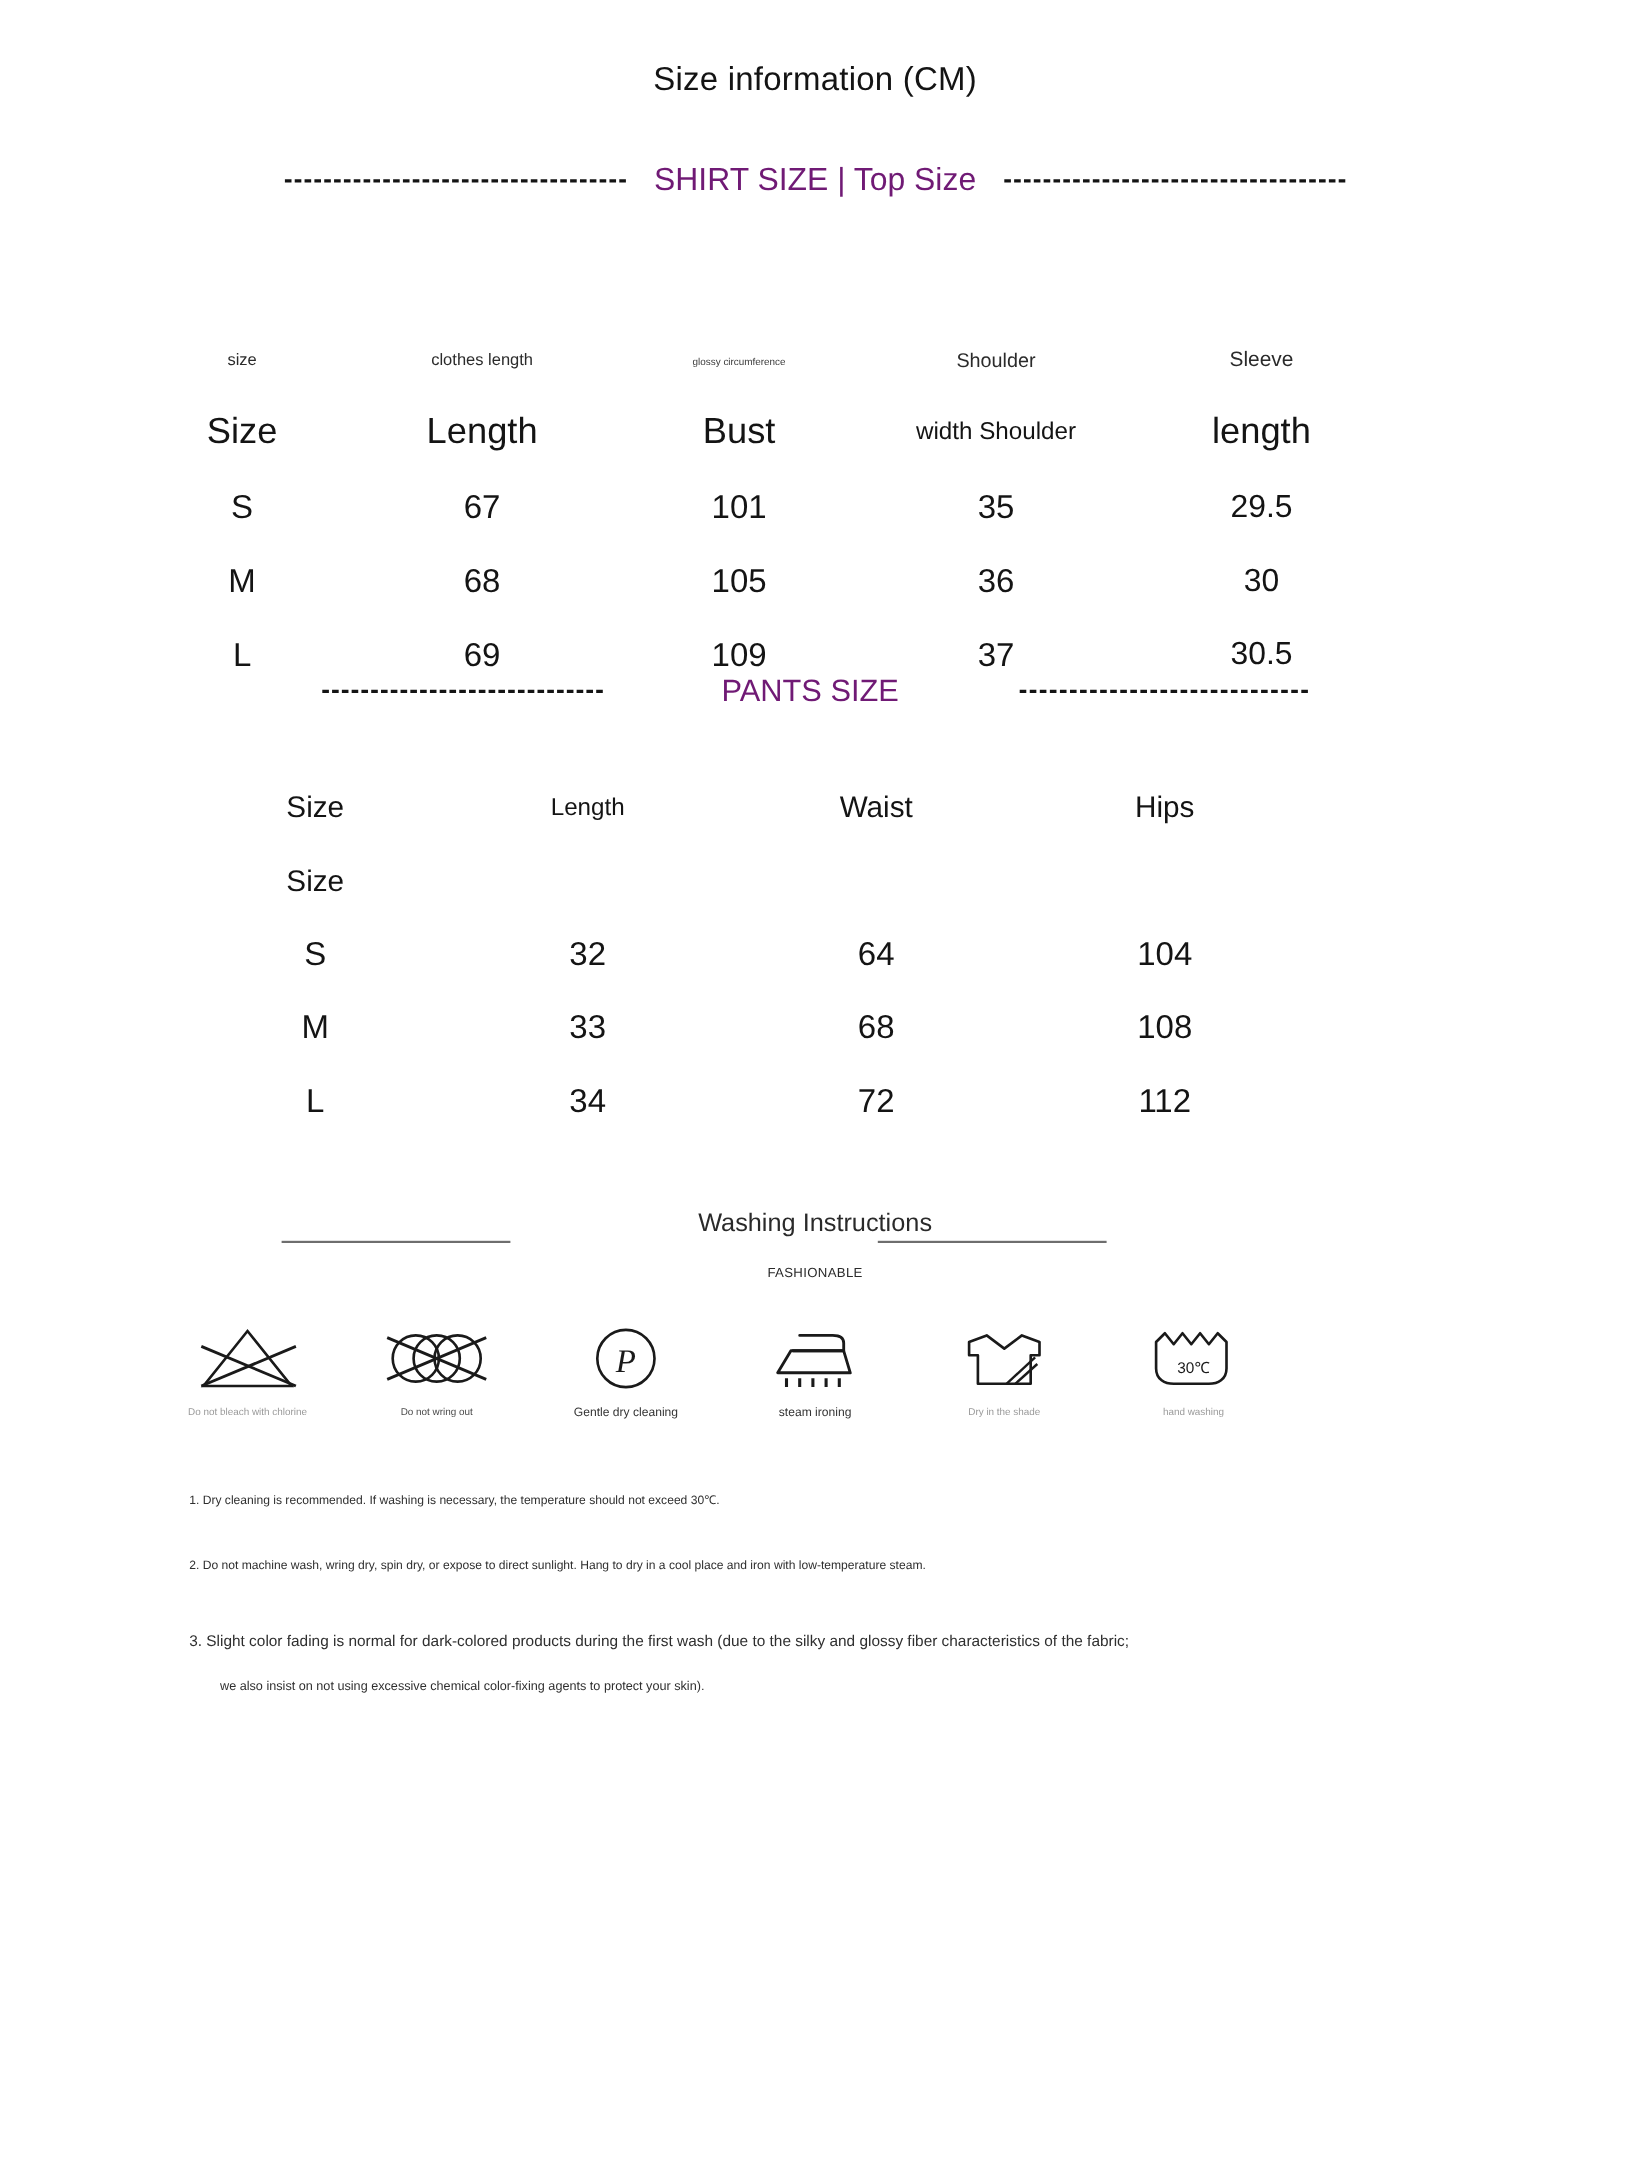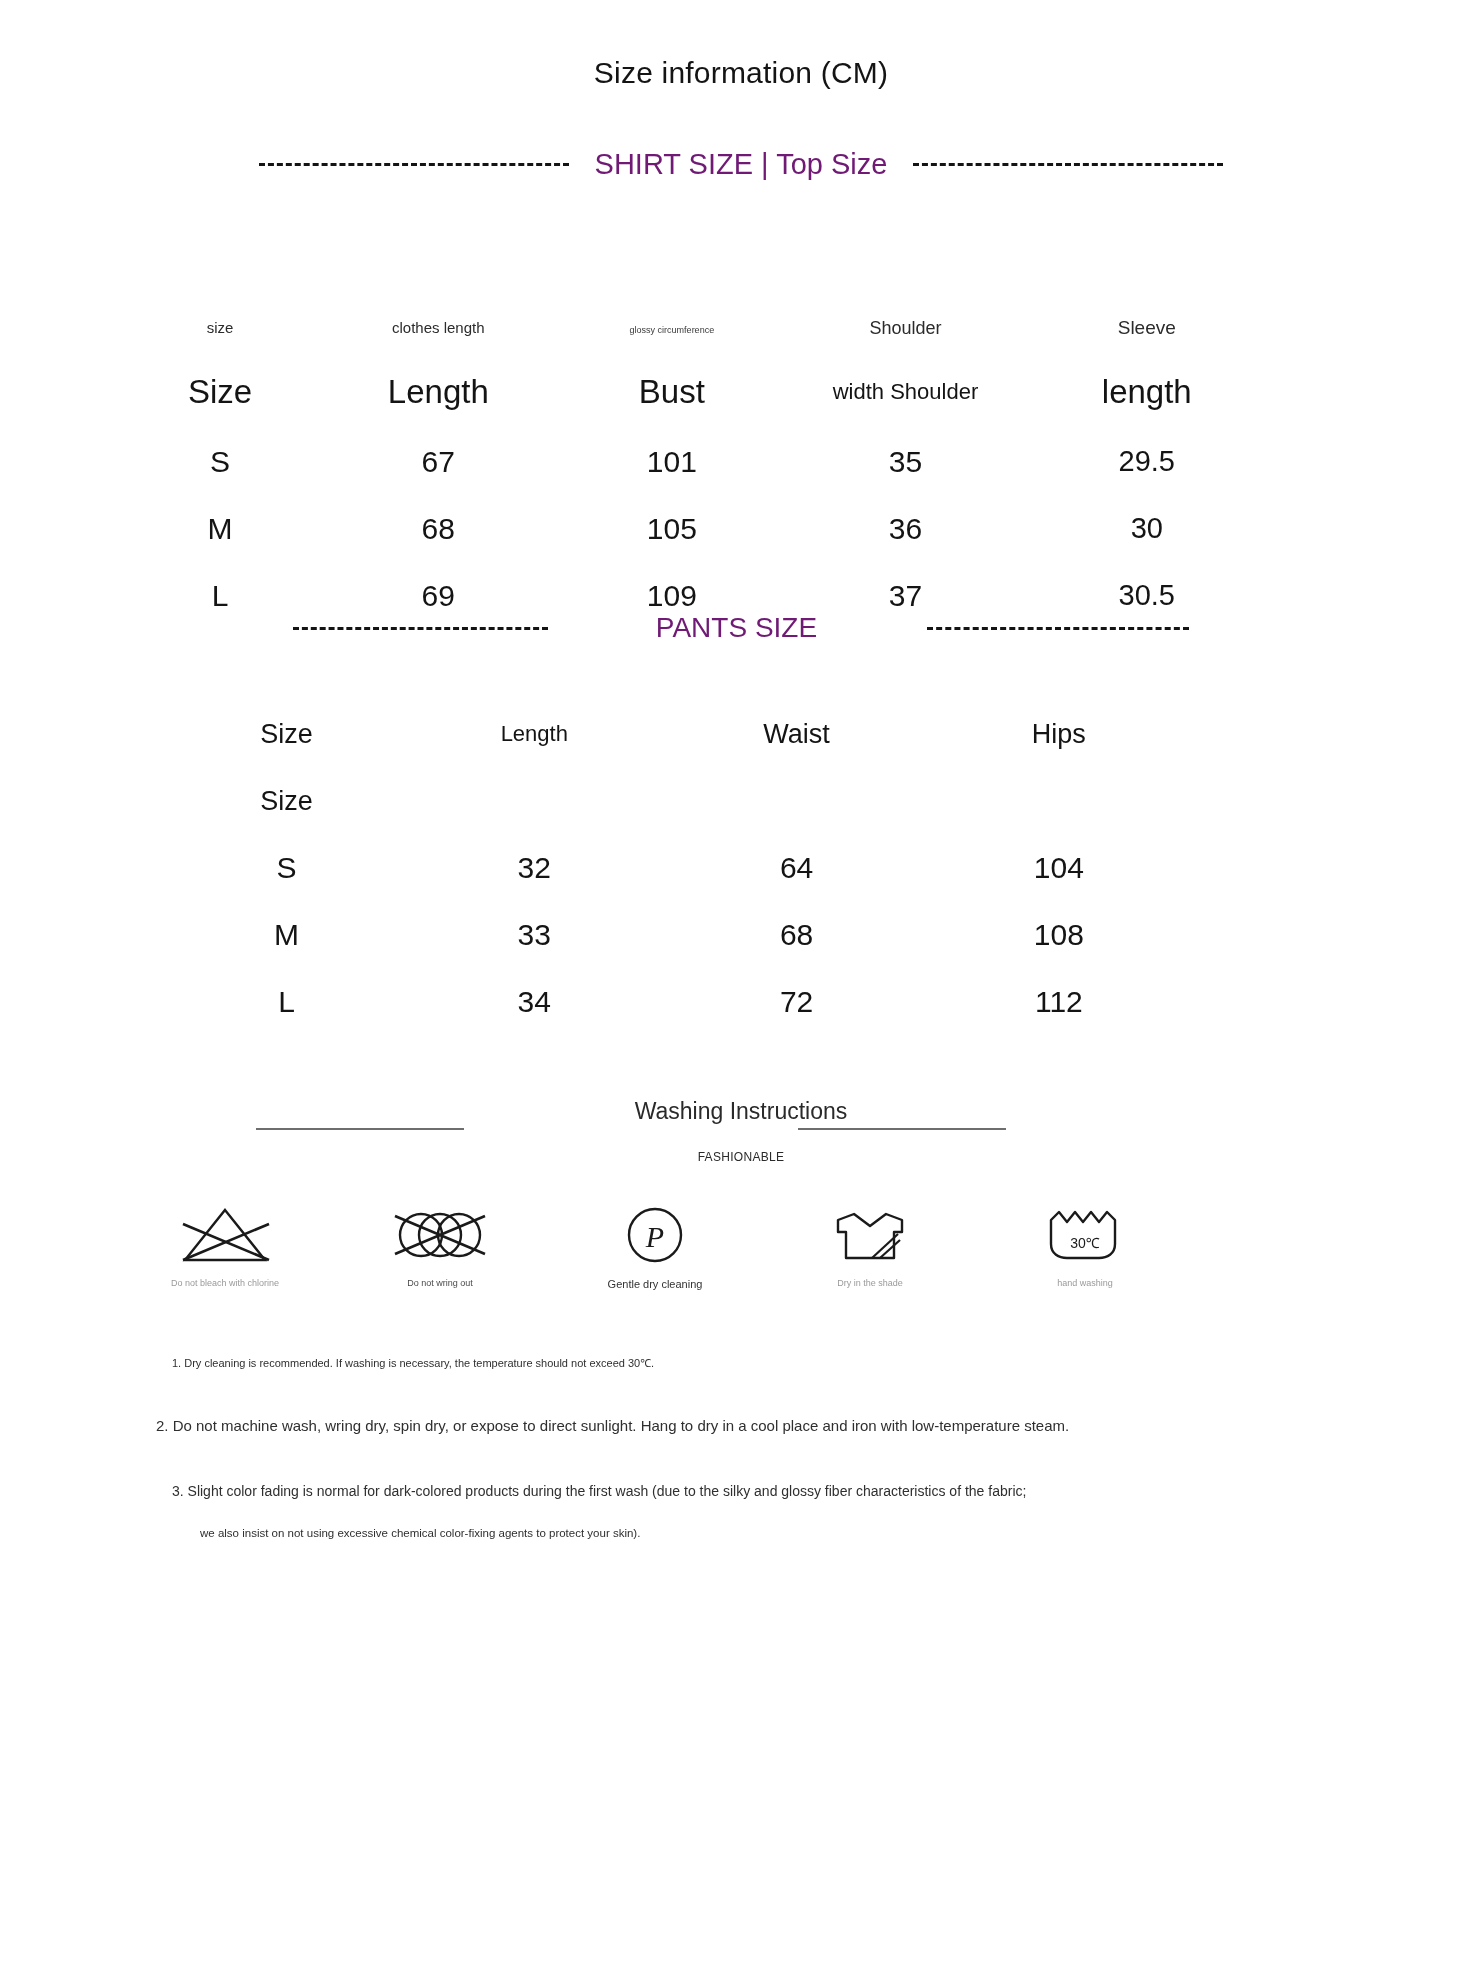--- a/index.html
+++ b/index.html
@@ -174,21 +174,21 @@
     position: absolute;
     left: 0;
     top: 1355px;
     width: 1482px;
   }
   .note {
     color: #2f2f2f;
     white-space: nowrap;
   }
   .note-1 { position: absolute; left: 172px; top: 0px;   font-size: 11px; text-align: right; }
-  .note-2 { position: absolute; left: 156px; top: 62px;  font-size: 15px; }
+  .note-2 { position: absolute; left: 172px; top: 62px;  font-size: 11px; }
   .note-3 { position: absolute; left: 172px; top: 128px; font-size: 14px; }
   .note-3b{ position: absolute; left: 200px; top: 172px; font-size: 11.5px; }
 </style>
 </head>
 <body>
 
 <div class="page">
 
   <div class="doc-title">Size information (CM)</div>
 
@@ -317,20 +317,34 @@
     <div class="care-item">
       <div class="care-glyph">
         <svg width="62" height="62" viewBox="0 0 62 62">
           <circle cx="31" cy="31" r="26" fill="none" stroke="#1a1a1a" stroke-width="2.4"></circle>
           <text x="31" y="43" font-family="Liberation Serif, serif" font-style="italic" font-size="30" text-anchor="middle" fill="#1a1a1a">P</text>
         </svg>
       </div>
       <div class="care-caption mid">Gentle dry cleaning</div>
     </div>
 
+    <div class="care-item">
+      <div class="care-glyph">
+        <svg width="96" height="62" viewBox="0 0 96 62">
+          <path d="M14 44 L26 24 L74 24 L80 44 Z" fill="none" stroke="#1a1a1a" stroke-width="2.6" stroke-linejoin="round"></path>
+          <path d="M28 24 L74 24 L74 17 C74 12 70 10 64 10 L34 10" fill="none" stroke="#1a1a1a" stroke-width="2.6" stroke-linecap="round" stroke-linejoin="round"></path>
+          <line x1="22" y1="49" x2="22" y2="57" stroke="#1a1a1a" stroke-width="2.8"></line>
+          <line x1="34" y1="49" x2="34" y2="57" stroke="#1a1a1a" stroke-width="2.8"></line>
+          <line x1="46" y1="49" x2="46" y2="57" stroke="#1a1a1a" stroke-width="2.8"></line>
+          <line x1="58" y1="49" x2="58" y2="57" stroke="#1a1a1a" stroke-width="2.8"></line>
+          <line x1="70" y1="49" x2="70" y2="57" stroke="#1a1a1a" stroke-width="2.8"></line>
+        </svg>
+      </div>
+      <div class="care-caption mid">steam ironing</div>
+    </div>
 
     <div class="care-item">
       <div class="care-glyph">
         <svg width="100" height="62" viewBox="0 0 100 62">
           <path d="M18 16 L34 10 L50 22 L66 10 L82 16 L82 28 L74 28 L74 54 L26 54 L26 28 L18 28 Z" fill="none" stroke="#1a1a1a" stroke-width="2.4" stroke-linejoin="round"></path>
           <line x1="52" y1="54" x2="78" y2="30" stroke="#1a1a1a" stroke-width="2.2"></line>
           <line x1="60" y1="54" x2="80" y2="36" stroke="#1a1a1a" stroke-width="2.2"></line>
         </svg>
       </div>
       <div class="care-caption faint">Dry in the shade</div>

